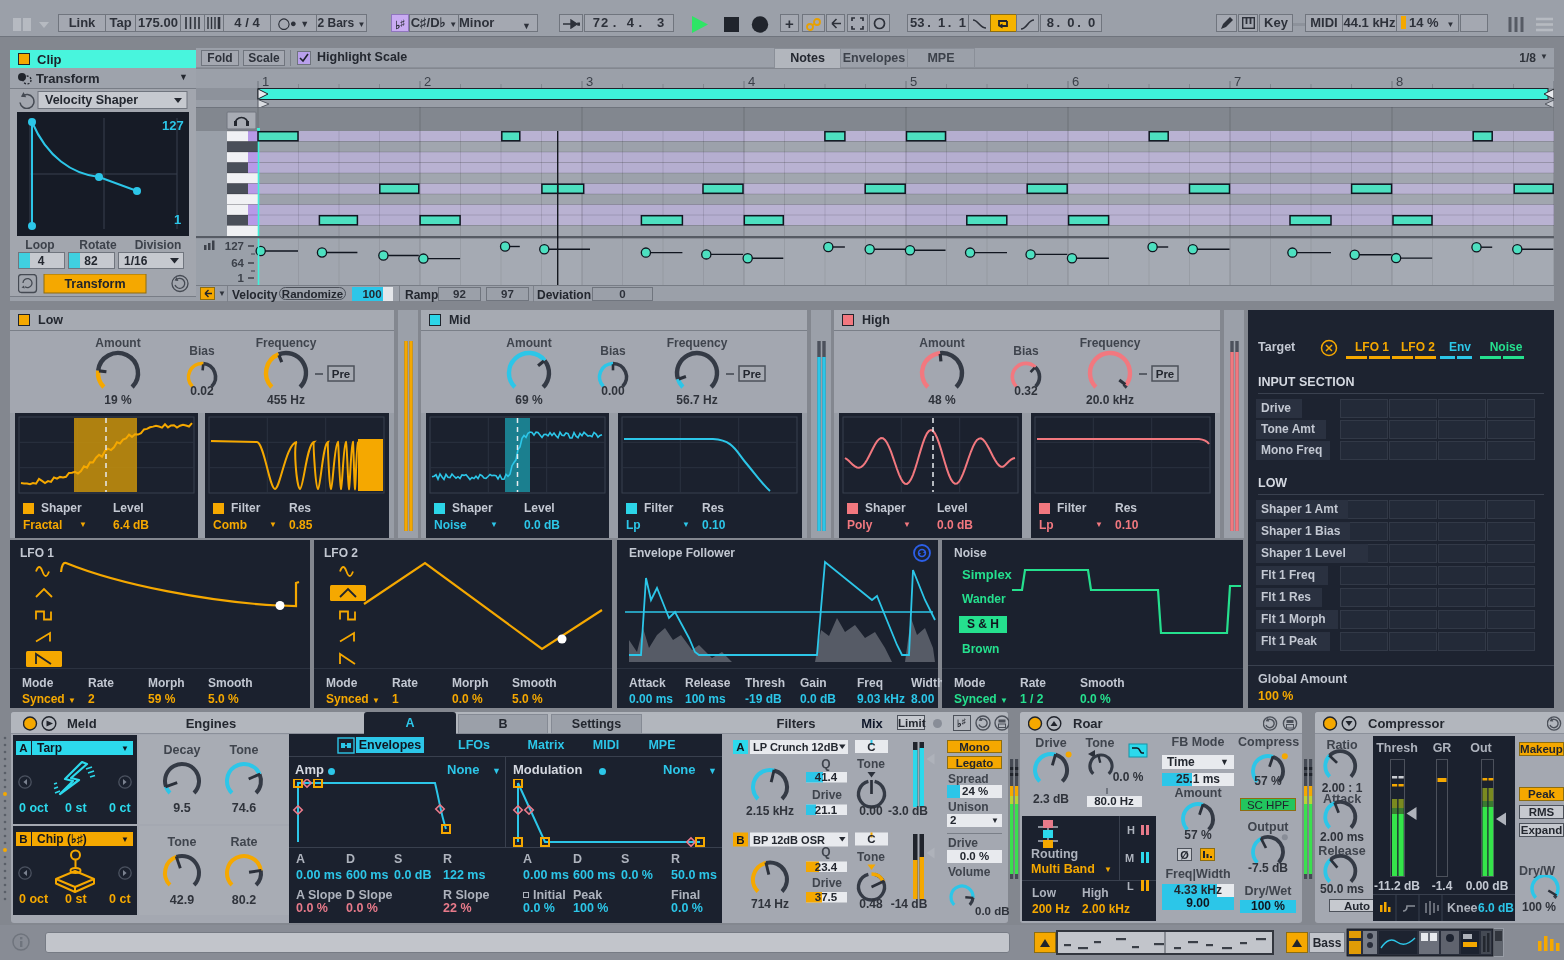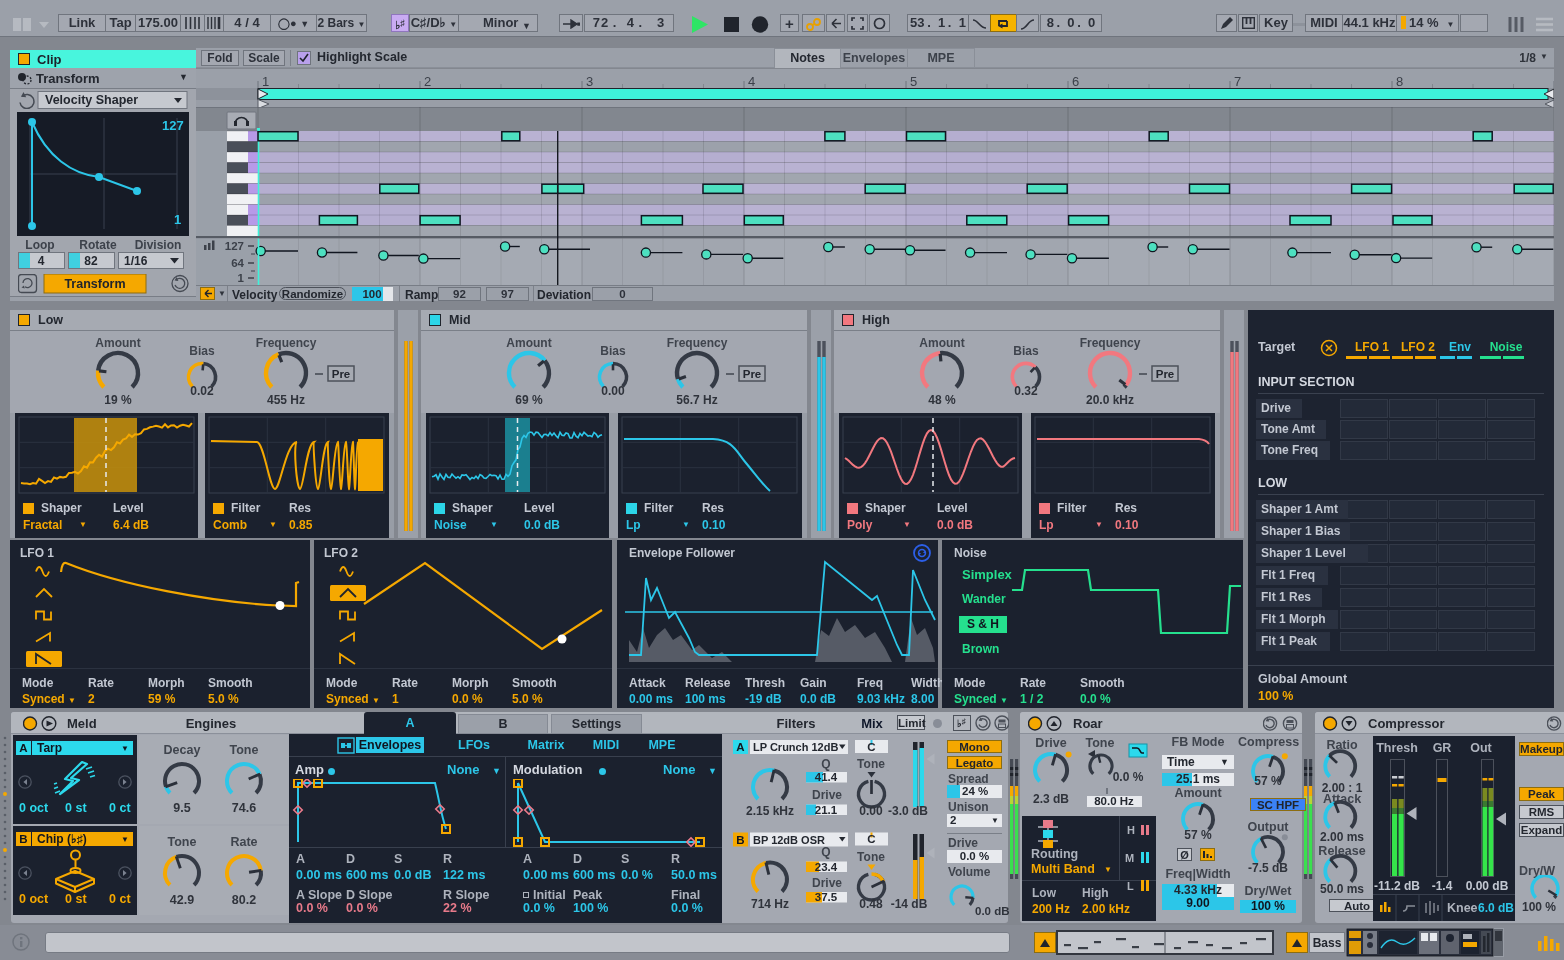--- a/index.html
+++ b/index.html
@@ -43,21 +43,21 @@
             <line x1="8" y1="0" x2="8" y2="12"></line>
             <line x1="12" y1="0" x2="12" y2="12" stroke-width="2.6"></line>
           </g>
         </svg>
       </div>
     <div class="tbox" style="left:223px;width:48px">4&nbsp;/&nbsp;4</div>
     <div class="tbtn" style="left:270px;width:47px"><span style="font-size:11px">◯</span><span style="font-size:11px">●</span> <span style="font-size:9px">▼</span></div>
     <div class="tbtn" style="left:316px;width:51px;font-size:12px">2 Bars <span style="font-size:8px">▼</span></div>
     <div class="tbtn" style="left:391px;width:18px;background:#c9abf2;border-color:#8f76bd;font-size:11px">♭<span style="font-size:9px;vertical-align:3px">♯</span></div>
     <div class="tbtn" style="left:409px;width:50px">C♯/D♭ <span style="font-size:8px">▼</span></div>
-    <div class="tbtn" style="left:458px;width:80px;text-align:left;padding-left:24px">Minor<span style="position:absolute;right:6px;top:3px;font-size:9px">▼</span></div>
+    <div class="tbtn" style="left:458px;width:80px;text-align:left;padding-left:0">Minor<span style="position:absolute;right:6px;top:3px;font-size:9px">▼</span></div>
     <div class="tbtn" style="left:559px;width:24px">
         <svg width="17" height="10" style="margin:4px auto 0">
           <path d="M0 5 h8 M8 1 l6 4 l-6 4 Z M15 4.2 h1.8 v1.8 h-1.8 Z M18.5 4.2 h1.8 v1.8 h-1.8 Z" fill="#2d313a" stroke="#2d313a" stroke-width="1.4"></path>
         </svg>
       </div>
     <div class="tbox" style="left:584px;width:90px;letter-spacing:1px">72 .&nbsp;&nbsp;4 .&nbsp;&nbsp;&nbsp;3</div>
     <svg class="abs" style="left:692px;top:16px" width="90" height="18">
       <path d="M0 0 L16 8.5 L0 17 Z" fill="#2ee565"></path>
       <rect x="32" y="1" width="15" height="15" fill="#20242c"></rect>
       <circle cx="68" cy="8.5" r="8.2" fill="#20242c"></circle>
@@ -753,21 +753,21 @@
       <div style="position:absolute;left:8px;top:89px;width:46px;height:19px;background:#2a3140;color:#c3c8d2;font-size:12px;font-weight:bold;line-height:19px;padding-left:5px;white-space:nowrap">Drive</div>
       <div style="position:absolute;left:92px;top:110px;width:48px;height:19px;background:#232a38;border:1px solid #323947"></div>
       <div style="position:absolute;left:141px;top:110px;width:48px;height:19px;background:#232a38;border:1px solid #323947"></div>
       <div style="position:absolute;left:190px;top:110px;width:48px;height:19px;background:#232a38;border:1px solid #323947"></div>
       <div style="position:absolute;left:239px;top:110px;width:48px;height:19px;background:#232a38;border:1px solid #323947"></div>
       <div style="position:absolute;left:8px;top:110px;width:70px;height:19px;background:#2a3140;color:#c3c8d2;font-size:12px;font-weight:bold;line-height:19px;padding-left:5px;white-space:nowrap">Tone Amt</div>
       <div style="position:absolute;left:92px;top:131px;width:48px;height:19px;background:#232a38;border:1px solid #323947"></div>
       <div style="position:absolute;left:141px;top:131px;width:48px;height:19px;background:#232a38;border:1px solid #323947"></div>
       <div style="position:absolute;left:190px;top:131px;width:48px;height:19px;background:#232a38;border:1px solid #323947"></div>
       <div style="position:absolute;left:239px;top:131px;width:48px;height:19px;background:#232a38;border:1px solid #323947"></div>
-      <div style="position:absolute;left:8px;top:131px;width:74px;height:19px;background:#2a3140;color:#c3c8d2;font-size:12px;font-weight:bold;line-height:19px;padding-left:5px;white-space:nowrap">Tone Freq</div>
+      <div style="position:absolute;left:8px;top:131px;width:74px;height:19px;background:#2a3140;color:#c3c8d2;font-size:12px;font-weight:bold;line-height:19px;padding-left:5px;white-space:nowrap">Mono Freq</div>
       <span style="position:absolute;left:10px;top:166px;font-size:12.5px;font-weight:bold;color:#d4d8e0">LOW</span>
       <div style="position:absolute;left:10px;top:184px;width:286px;height:1px;background:#3a414f"></div>
       <div style="position:absolute;left:92px;top:190px;width:48px;height:19px;background:#232a38;border:1px solid #323947"></div>
       <div style="position:absolute;left:141px;top:190px;width:48px;height:19px;background:#232a38;border:1px solid #323947"></div>
       <div style="position:absolute;left:190px;top:190px;width:48px;height:19px;background:#232a38;border:1px solid #323947"></div>
       <div style="position:absolute;left:239px;top:190px;width:48px;height:19px;background:#232a38;border:1px solid #323947"></div>
       <div style="position:absolute;left:8px;top:190px;width:92px;height:19px;background:#2a3140;color:#c3c8d2;font-size:12px;font-weight:bold;line-height:19px;padding-left:5px;white-space:nowrap">Shaper 1 Amt</div>
       <div style="position:absolute;left:92px;top:212px;width:48px;height:19px;background:#232a38;border:1px solid #323947"></div>
       <div style="position:absolute;left:141px;top:212px;width:48px;height:19px;background:#232a38;border:1px solid #323947"></div>
       <div style="position:absolute;left:190px;top:212px;width:48px;height:19px;background:#232a38;border:1px solid #323947"></div>
@@ -1330,21 +1330,21 @@
         </div>
         <div style="position:absolute;left:218px;top:22px;width:60px;height:189px">
           <div style="position:absolute;left:0;top:1px;width:60px;text-align:center;font-size:12.5px;font-weight:bold;color:#3f444d">Compress</div>
           <svg style="position:absolute;left:0;top:16px" width="60" height="42">
             <path d="M 34.86 6.81 A 15 15 0 0 1 40.61 31.61" stroke="#343a45" stroke-width="3.8" fill="none"></path>
             <path d="M 19.39 31.61 A 15 15 0 0 1 34.86 6.81" stroke="#2cc6e8" stroke-width="3.8" fill="none"></path>
             <line x1="31.46" y1="16.74" x2="35.04" y2="6.27" stroke="#2b303a" stroke-width="2.7"></line>
             <circle cx="46.8" cy="6.2" r="3" fill="#f5a800"></circle>
           </svg>
           <div style="position:absolute;left:0;top:40px;width:60px;text-align:center;font-size:12px;font-weight:bold;color:#2f333b">57 %</div>
-          <div style="position:absolute;left:12px;top:64px;width:56px;height:13px;background:#3b82f6;border:1px solid #8d6d10;text-align:center;font-size:11.5px;font-weight:bold;color:#20242c;line-height:12px">SC HPF</div>
+          <div style="position:absolute;left:2px;top:64px;width:56px;height:13px;background:#22c55e;border:1px solid #8d6d10;text-align:center;font-size:11.5px;font-weight:normal;color:#20242c;line-height:12px">SC HPF</div>
           <div style="position:absolute;left:0;top:86px;width:60px;text-align:center;font-size:12.5px;font-weight:bold;color:#3f444d">Output</div>
           <svg style="position:absolute;left:0;top:100px" width="60" height="40">
             <path d="M 23.19 4.63 A 15 15 0 0 1 40.61 28.61" stroke="#343a45" stroke-width="3.8" fill="none"></path>
             <path d="M 19.39 28.61 A 15 15 0 0 1 23.19 4.63" stroke="#2cc6e8" stroke-width="3.8" fill="none"></path>
             <line x1="27.96" y1="13.99" x2="22.93" y2="4.13" stroke="#2b303a" stroke-width="2.7"></line>
             <circle cx="46.8" cy="3.2" r="3" fill="#888d97"></circle>
           </svg>
           <div style="position:absolute;left:0;top:127px;width:60px;text-align:center;font-size:12px;font-weight:bold;color:#2f333b">-7.5 dB</div>
           <div style="position:absolute;left:0;top:150px;width:60px;text-align:center;font-size:12.5px;font-weight:bold;color:#3f444d">Dry/Wet</div>
           <div style="position:absolute;left:2px;top:166px;width:56px;height:13px;background:#2cc6e8;text-align:center;font-size:12px;font-weight:bold;color:#10151f;line-height:13px">100 %</div>

